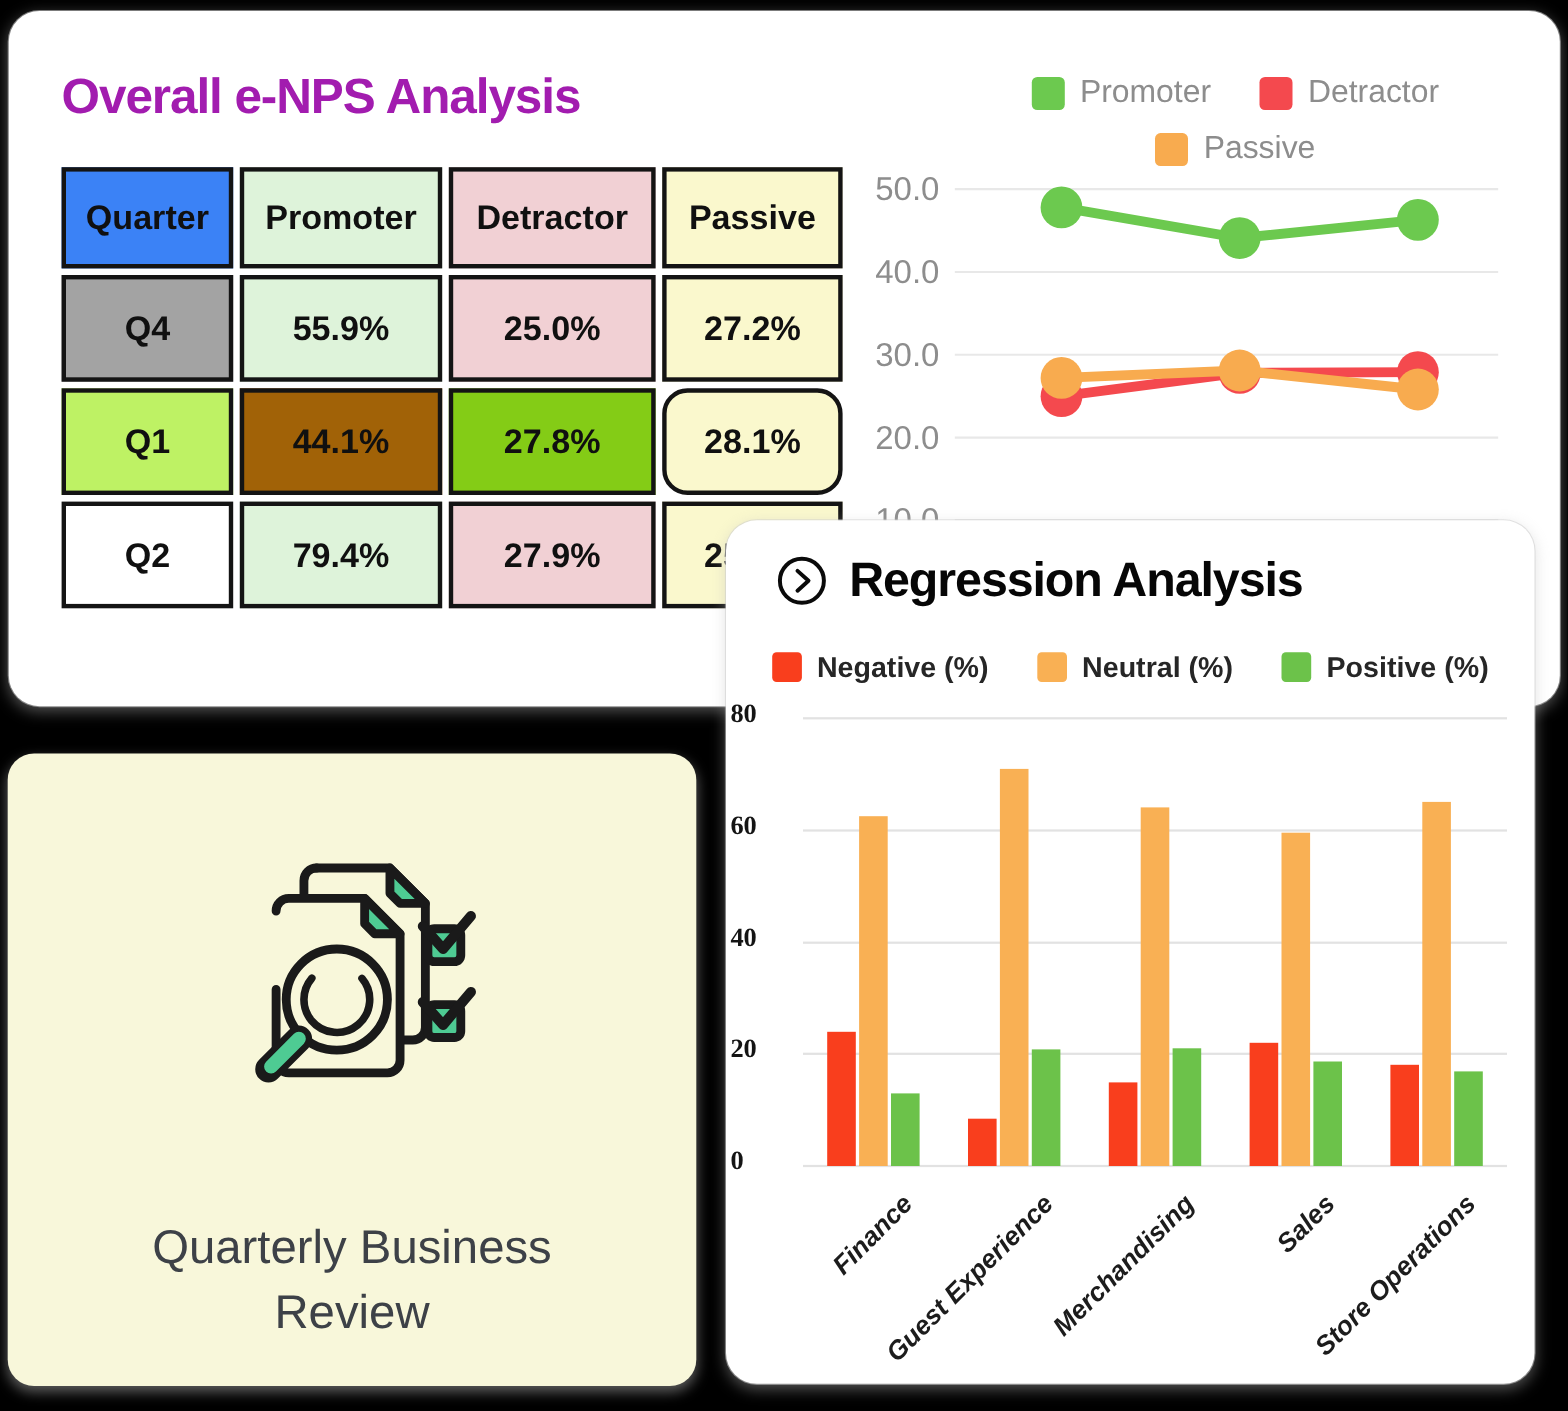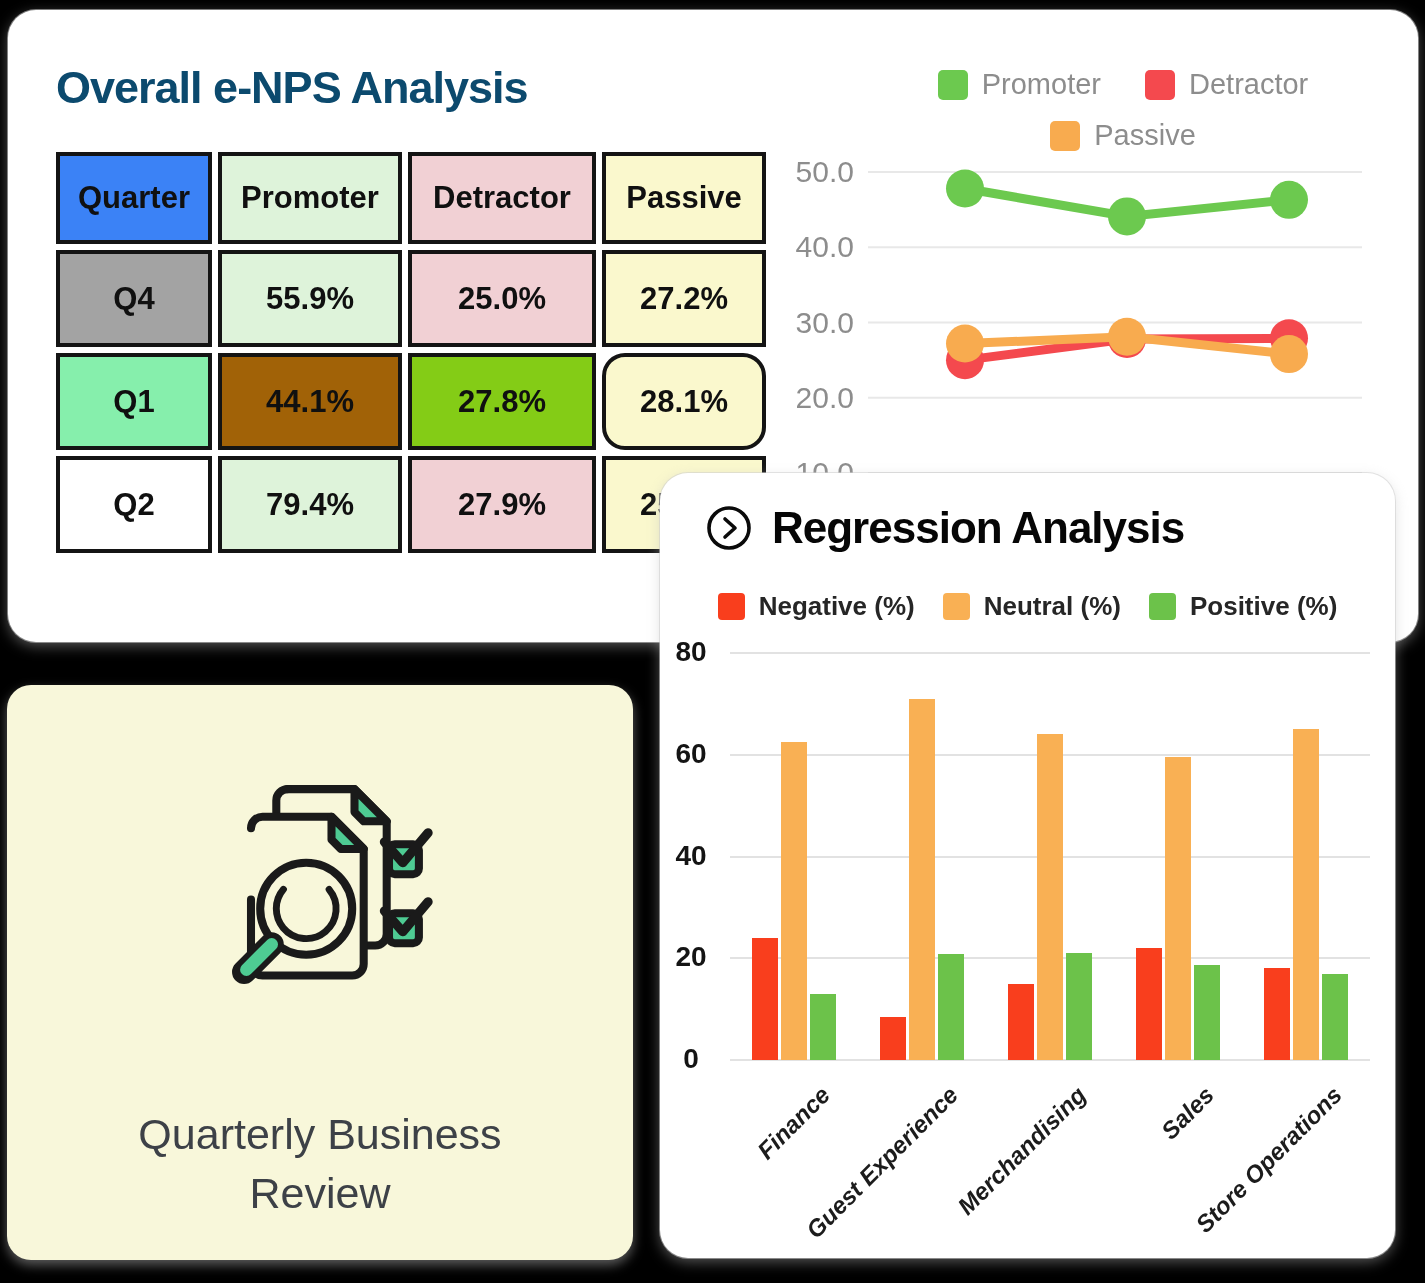--- a/index.html
+++ b/index.html
@@ -3,44 +3,44 @@
 <meta charset="utf-8">
 <style>
   html,body{margin:0;padding:0;background:#000;}
   body{width:1425px;height:1283px;position:relative;overflow:hidden;
        font-family:"Liberation Sans",sans-serif;-webkit-font-smoothing:antialiased;}
   .card{position:absolute;background:#fff;border-radius:28px;
         box-shadow:0 4px 14px rgba(190,190,190,.45),0 0 0 1px rgba(210,210,210,.55);}
   
   #top-card{left:8px;top:10px;width:1410px;height:632px;}
   #enps-title{position:absolute;left:48px;top:52px;font-size:45px;font-weight:bold;
-              letter-spacing:-1px;color:#0c4a6e;}
+              letter-spacing:-1px;color:#a21caf;}
   #enps-table{position:absolute;left:42px;top:136px;border-collapse:separate;border-spacing:6px;}
   #enps-table td,#enps-table th{border:4px solid #141414;text-align:center;vertical-align:middle;
               font-size:31px;font-weight:bold;color:#101010;padding:0;}
   #enps-table th{height:84px;}
   #enps-table td{height:89px;}
   
   .line-legend{position:absolute;left:830px;top:58px;width:570px;display:flex;
                flex-direction:column;align-items:center;gap:18px;}
   .line-legend .lrow{display:flex;gap:44px;}
   .lg-item{display:flex;align-items:center;gap:14px;}
   .lg-swatch{width:30px;height:30px;border-radius:5px;}
   .lg-label{font-size:29px;color:#8d8d8d;}
   
   #reg-card{left:660px;top:473px;width:735px;height:785px;z-index:5;}
   .reg-header{position:absolute;left:46px;top:30px;display:flex;align-items:center;gap:20px;}
   #reg-title{font-size:44px;font-weight:bold;letter-spacing:-1px;color:#060606;}
   .bar-legend{position:absolute;left:0;top:118px;width:100%;display:flex;
-              justify-content:center;gap:28px;}
+              justify-content:center;gap:44px;}
   .bar-legend .lg-swatch{width:27px;height:27px;border-radius:4px;}
   .bar-legend .lg-label{font-size:26px;font-weight:bold;color:#262626;}
   #bar-plot{position:absolute;left:0;top:0;width:735px;height:785px;}
   .gridline{position:absolute;height:2px;background:#e2e2e2;}
-  .ytick{position:absolute;width:54px;text-align:center;font-size:28px;font-weight:bold;color:#141414;}
+  .ytick{position:absolute;width:54px;text-align:left;font-size:24px;font-weight:bold;color:#141414;font-family:Liberation Serif, serif;}
   .bar{position:absolute;width:26px;}
   .catlabel{position:absolute;width:320px;text-align:right;white-space:nowrap;
             font-size:24px;font-weight:bold;font-style:italic;color:#1c1c1c;
             transform:rotate(-45deg);transform-origin:100% 0;}
   
   #qbr-card{left:7px;top:685px;width:626px;height:575px;border-radius:24px;background:#f8f7da;
             box-shadow:0 5px 12px rgba(185,185,185,.5);}
   #qbr-icon{position:absolute;left:198px;top:88px;}
   #qbr-label{position:absolute;left:63px;top:420px;width:500px;text-align:center;
              font-size:43px;font-weight:500;line-height:1.38;color:#3d4147;}
@@ -62,21 +62,21 @@
         </tr>
       </thead>
     <tbody id="enps-body">
         <tr>
           <td style="background: #a3a3a3;">Q4</td>
           <td style="background: rgb(222, 243, 218);">55.9%</td>
           <td style="background: rgb(241, 208, 212);">25.0%</td>
           <td style="background: rgb(250, 248, 205);">27.2%</td>
         </tr>
         <tr>
-          <td style="background: #86efac;">Q1</td>
+          <td style="background: #bef264;">Q1</td>
           <td style="background: #a16207;">44.1%</td>
           <td style="background: #84cc16;">27.8%</td>
           <td style="background: rgb(250, 248, 205); border-radius: 23px;">28.1%</td>
         </tr>
         <tr>
           <td style="background: rgb(255, 255, 255);">Q2</td>
           <td style="background: rgb(222, 243, 218);">79.4%</td>
           <td style="background: rgb(241, 208, 212);">27.9%</td>
           <td style="background: rgb(250, 248, 205);">25.8%</td>
         </tr>

